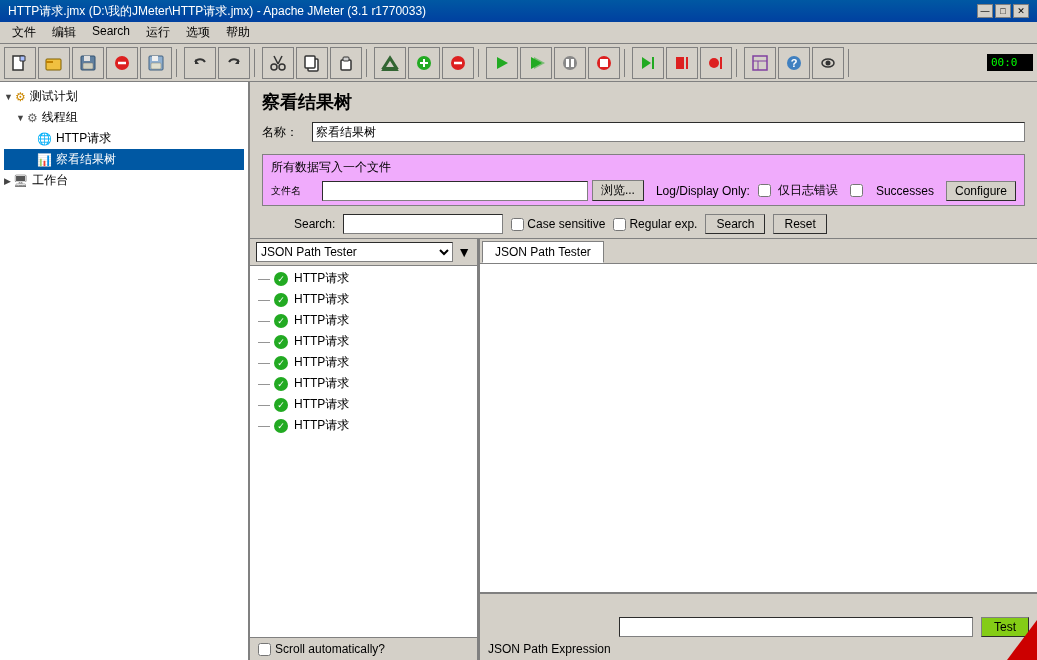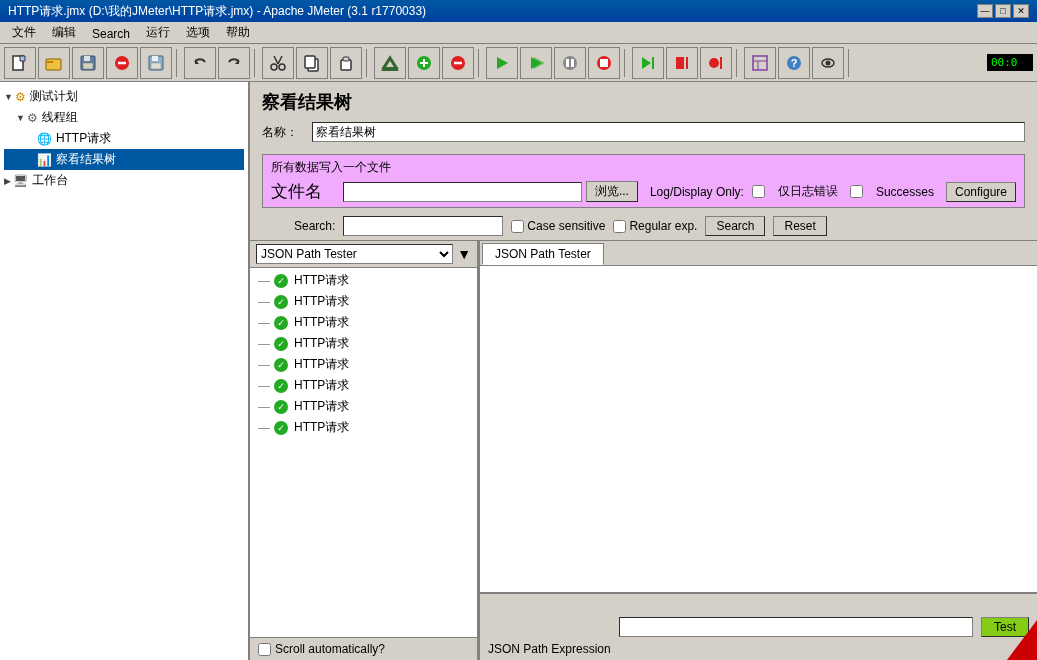--- a/index.html
+++ b/index.html
@@ -25,21 +25,21 @@
       font-size: 9px;
       display: flex; align-items: center; justify-content: center;
       cursor: pointer; color: black;
     }
 
     
     .menu-bar {
       background: #d4d0c8;
       height: 22px;
       display: flex;
-      align-items: flex-end;
+      align-items: flex-start;
       padding: 0 4px;
       border-bottom: 1px solid #808080;
     }
     .menu-item {
       padding: 2px 8px;
       font-size: 12px;
       cursor: pointer;
       color: black;
     }
 
@@ -141,21 +141,21 @@
       padding: 1px 3px;
     }
     .file-section {
       background: #f0abfc;
       border: 1px solid #808080;
       margin: 4px 12px;
       padding: 4px 8px;
     }
     .file-section-title { font-size: 12px; margin-bottom: 4px; }
     .file-row { display: flex; align-items: center; gap: 4px; }
-    .file-label { font-size: 17px; margin-right: 17px; }
+    .file-label { font-size: 10px; margin-right: 17px; }
     .file-input { flex: 1; height: 20px; border: 1px inset #808080; background: white; }
     .browse-btn {
       padding: 1px 8px;
       background: #d4d0c8;
       border: 1px outset #808080;
       font-size: 12px;
       cursor: pointer;
     }
 
     
@@ -540,21 +540,21 @@
       </div>
     </div>
 
     <div class="file-section">
       <div class="file-section-title">所有数据写入一个文件</div>
       <div class="file-row">
         <span class="file-label">文件名</span>
         <input class="file-input" type="text" style="">
         <button class="browse-btn">浏览...</button>
         <span style="font-size:12px; margin-left:8px;">Log/Display Only:</span>
-        <label style="display:flex;align-items:center;gap:13px;margin-left:4px;font-size:12px;">
+        <label style="display:flex;align-items:center;gap:7px;margin-left:4px;font-size:12px;">
           <input type="checkbox" style="">
           <span>仅日志错误</span>
         </label>
         <label style="display:flex;align-items:center;gap:13px;margin-left:8px;font-size:12px;">
           <input type="checkbox" style="">
           <span>Successes</span>
         </label>
         <button class="config-btn" style="margin-left:8px;">Configure</button>
       </div>
     </div>

